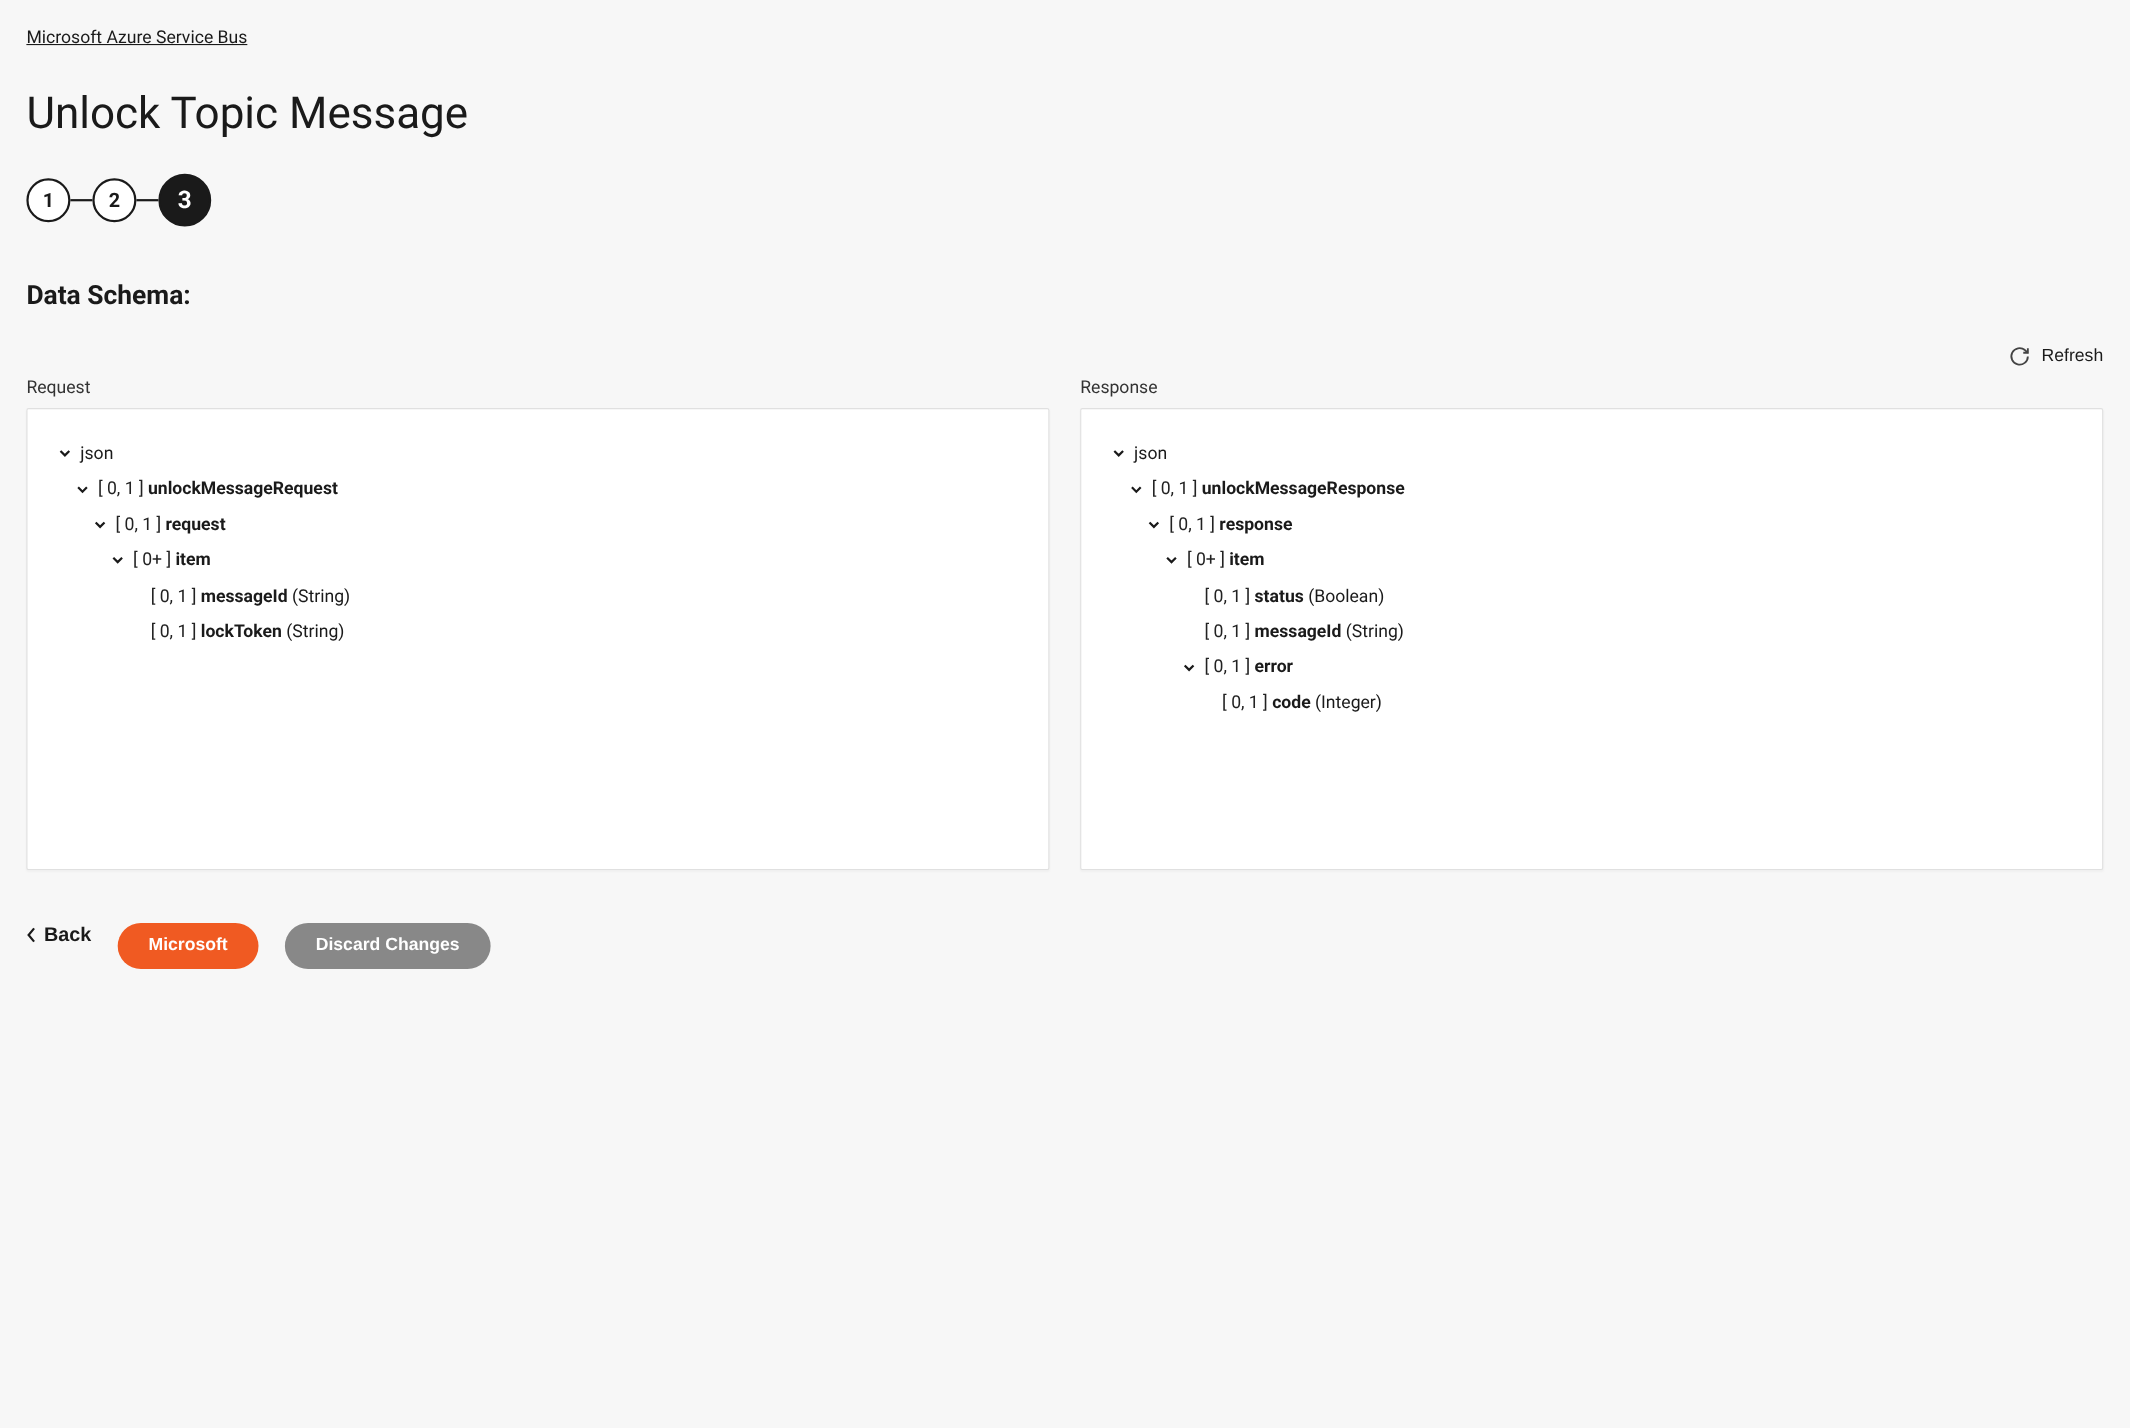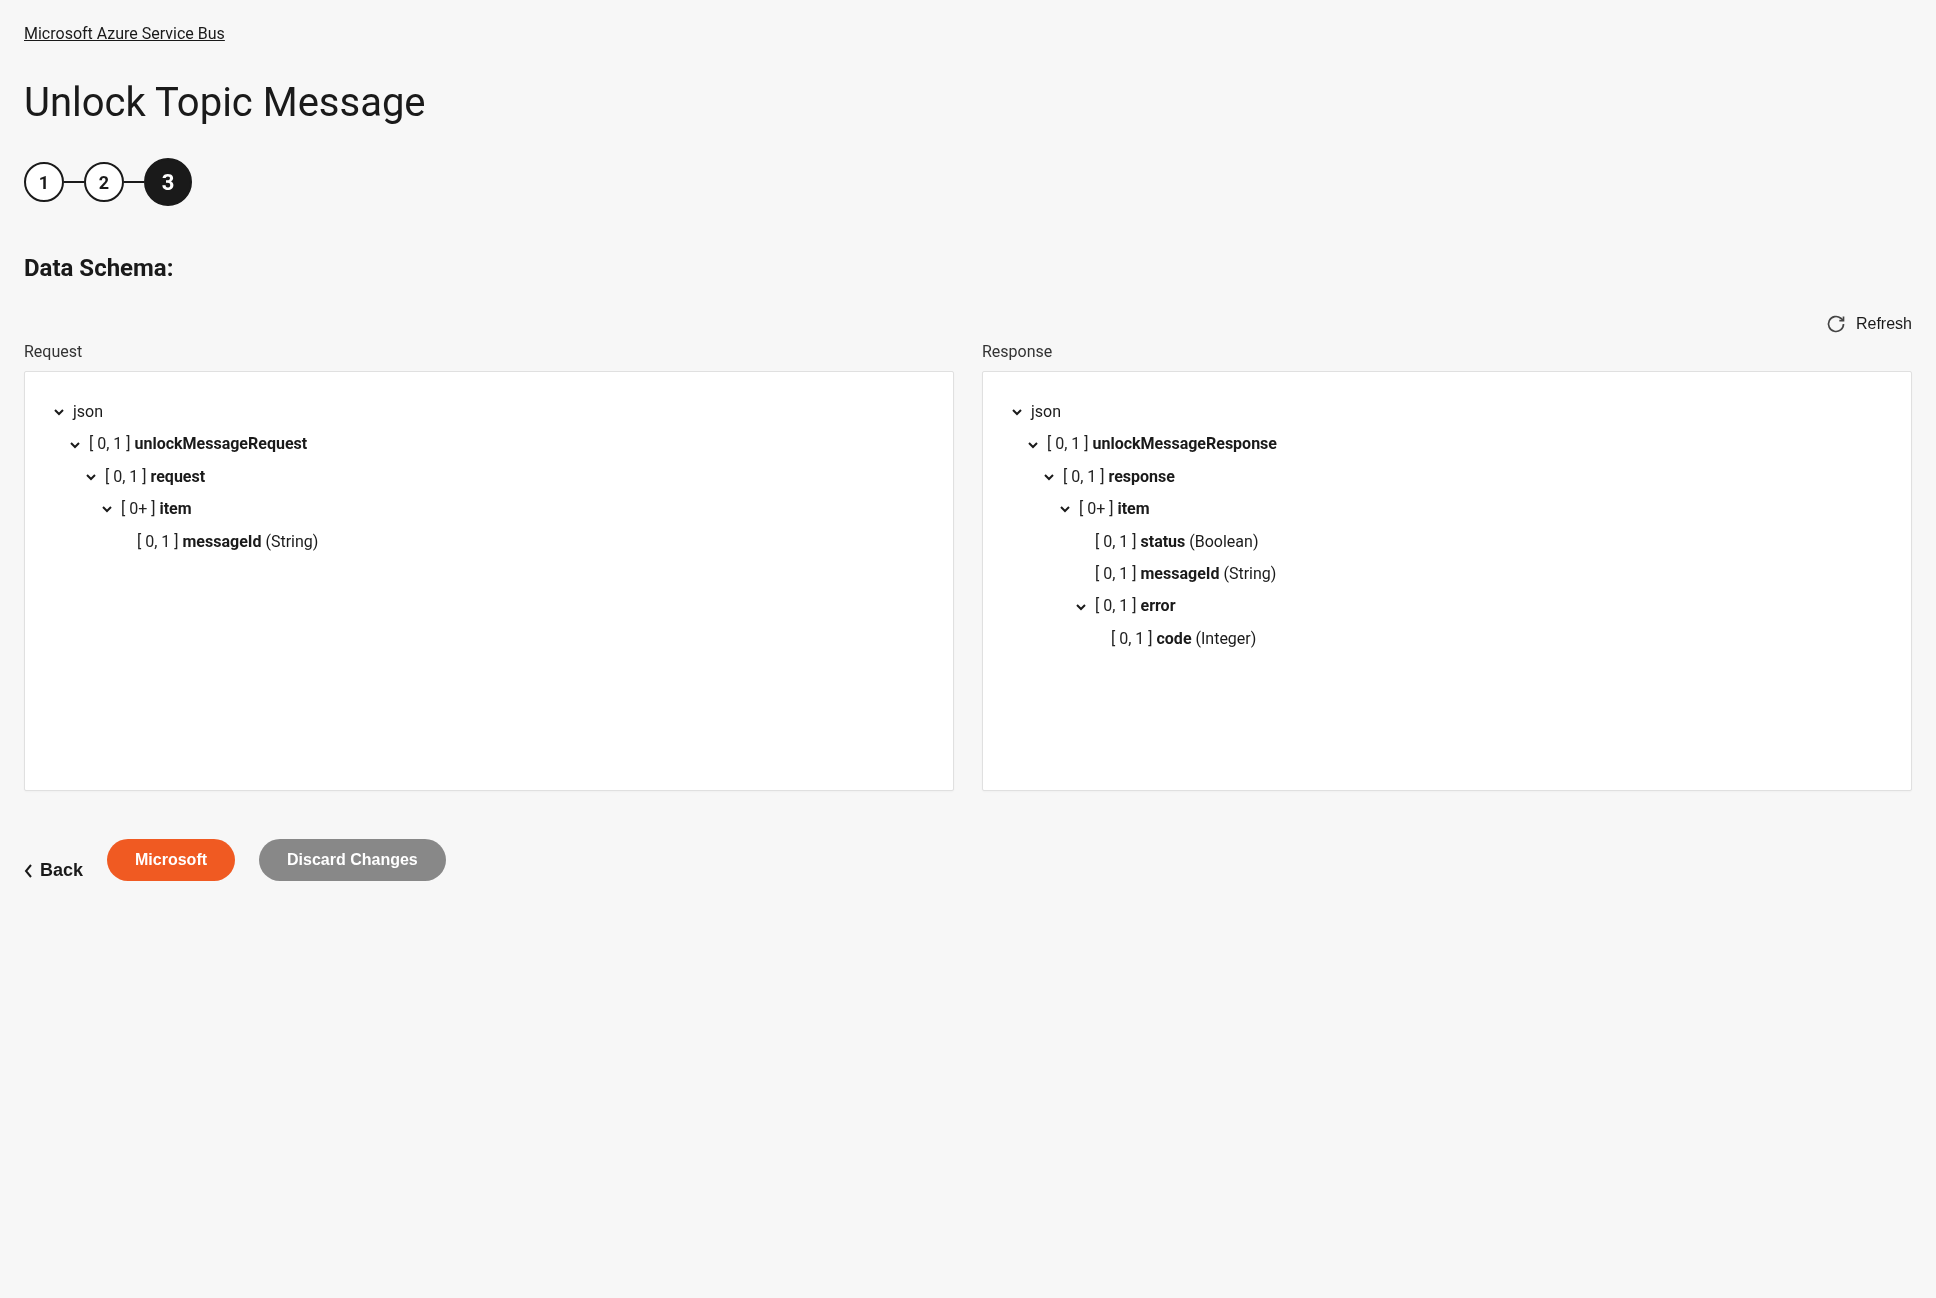--- a/index.html
+++ b/index.html
@@ -125,21 +125,21 @@
   }
   .chevron-placeholder {
     width: 12px;
     flex-shrink: 0;
   }
   .card-text { color: #222; }
   .node-name { font-weight: 700; }
   .node-type { font-weight: 400; }
   .footer-actions {
     display: flex;
-    align-items: flex-end;
+    align-items: flex-start;
     gap: 24px;
   }
   .back-link {
     display: flex;
     align-items: center;
     gap: 6px;
     font-weight: 700;
     font-size: 18px;
     cursor: pointer;
     background: none;
@@ -223,20 +223,24 @@
         </div>
         <div class="tree-row indent-3">
           <svg class="chevron" viewBox="0 0 12 12">
             <polyline points="2,4 6,8 10,4"></polyline>
           </svg>
           <span><span class="card-text">[ 0+ ] </span><span class="node-name">item</span></span>
         </div>
         <div class="tree-row indent-4">
           <span class="chevron-placeholder"></span>
           <span><span class="card-text">[ 0, 1 ] </span><span class="node-name">messageId</span> <span class="node-type">(String)</span></span>
+        </div>
+        <div class="tree-row indent-4">
+          <span class="chevron-placeholder"></span>
+          <span><span class="card-text">[ 0, 1 ] </span><span class="node-name">lockToken</span> <span class="node-type">(String)</span></span>
         </div>
       </div>
   </div>
   <div class="col">
     <div class="col-label">Response</div>
     <div class="panel" id="response-panel">
         <div class="tree-row indent-0">
           <svg class="chevron" viewBox="0 0 12 12">
             <polyline points="2,4 6,8 10,4"></polyline>
           </svg>

